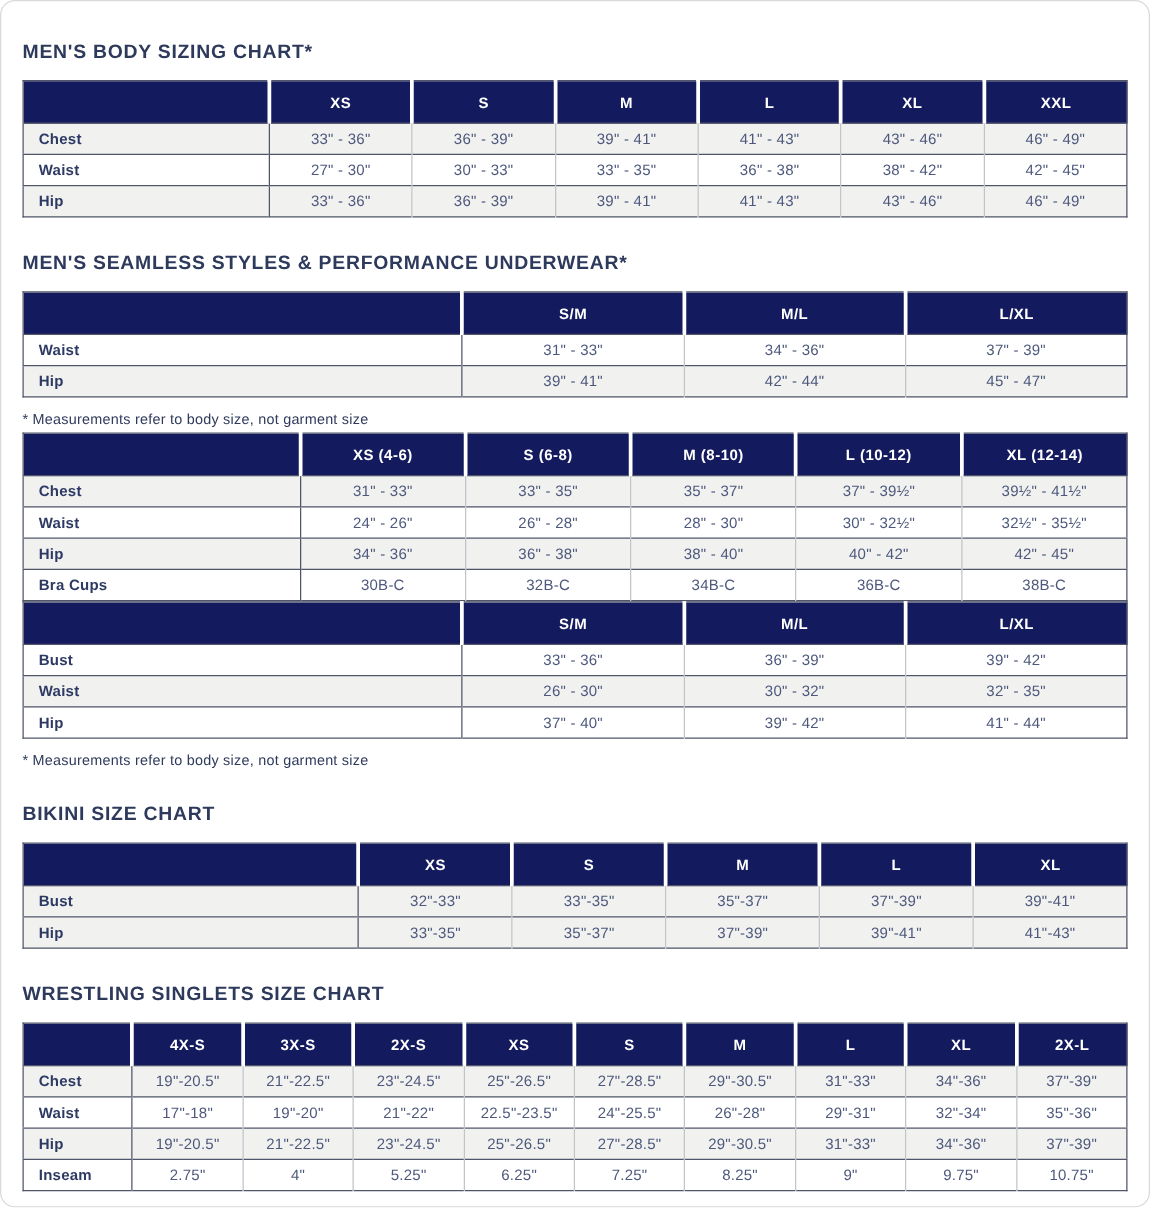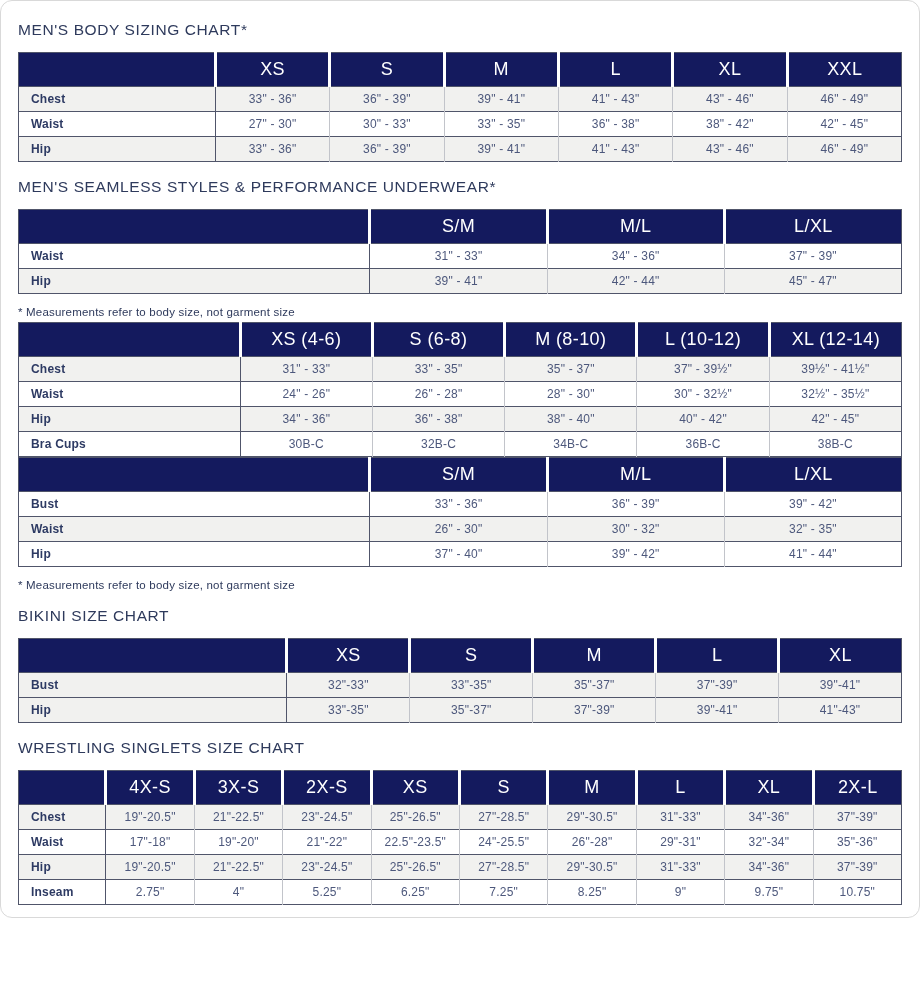--- a/index.html
+++ b/index.html
@@ -12,42 +12,42 @@
     width: 920px;
     box-sizing: border-box;
     border: 1px solid #d9d9d9;
     border-radius: 12px;
     padding: 4px 17px 12px 17px;
     background: #ffffff;
   }
   .section-title {
     color: #2e3a5c;
     font-size: 15.5px;
-    font-weight: 400;
+    font-weight: 700;
     letter-spacing: 0.6px;
-    margin: 16px 0 13px 0;
+    margin: 28px 0 13px 0;
   }
   .footnote {
     color: #2e3a5c;
     font-size: 11.5px;
     letter-spacing: 0.2px;
     margin: 12px 0 4px 0;
   }
   table.sizing-table {
     width: 100%;
     table-layout: fixed;
     border-collapse: collapse;
     border: 1px solid #50556a;
     margin: 0;
   }
   table.sizing-table thead th {
     background: #141a5e;
     color: #ffffff;
-    font-size: 18px;
-    font-weight: 400;
+    font-size: 12px;
+    font-weight: 700;
     letter-spacing: 0.4px;
     height: 34px;
     padding: 4px 4px;
     box-sizing: border-box;
     text-align: center;
   }
   table.sizing-table thead th + th {
     border-left: 3px solid #ffffff;
   }
   table.sizing-table tbody tr {

